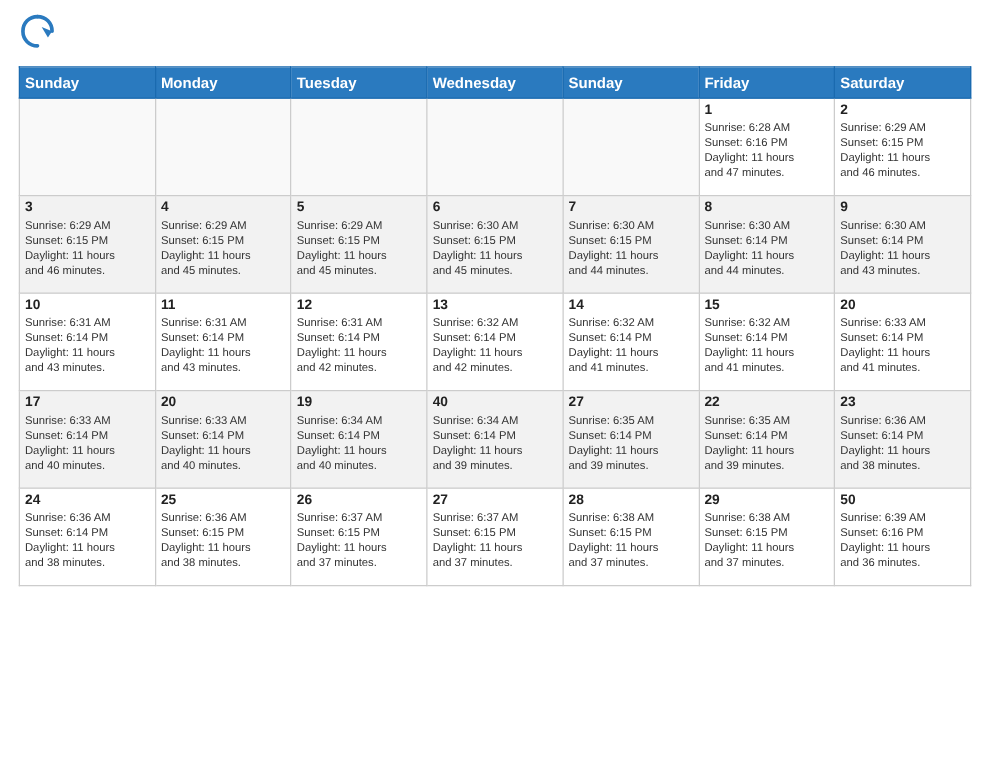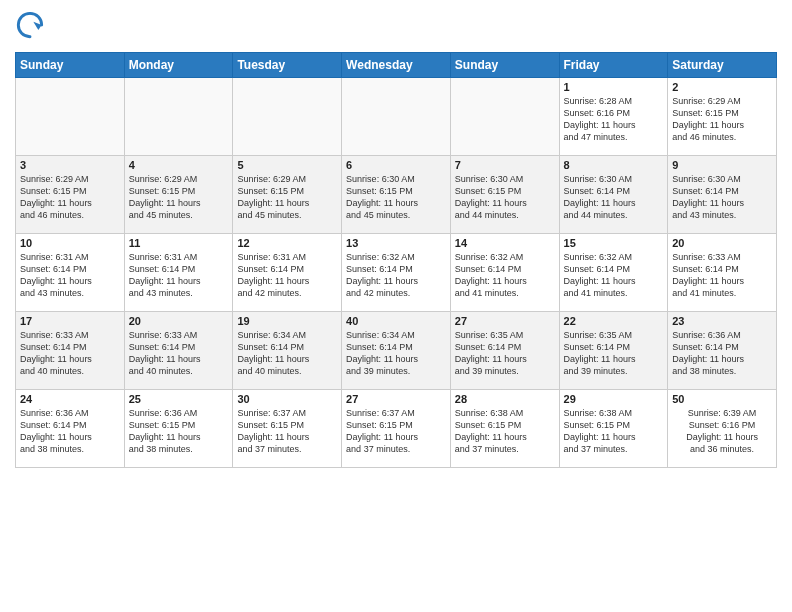--- a/index.html
+++ b/index.html
@@ -308,21 +308,21 @@
 and 38 minutes.</div>
           </td>
           <td>
             <span class="day-number">25</span>
             <div class="day-info" style="white-space: pre-line;">Sunrise: 6:36 AM
 Sunset: 6:15 PM
 Daylight: 11 hours
 and 38 minutes.</div>
           </td>
           <td>
-            <span class="day-number">30</span>
+            <span class="day-number">26</span>
             <div class="day-info" style="white-space: pre-line;">Sunrise: 6:37 AM
 Sunset: 6:15 PM
 Daylight: 11 hours
 and 37 minutes.</div>
           </td>
           <td>
             <span class="day-number">27</span>
             <div class="day-info" style="white-space: pre-line;">Sunrise: 6:37 AM
 Sunset: 6:15 PM
 Daylight: 11 hours
@@ -337,21 +337,21 @@
           </td>
           <td>
             <span class="day-number">29</span>
             <div class="day-info" style="white-space: pre-line;">Sunrise: 6:38 AM
 Sunset: 6:15 PM
 Daylight: 11 hours
 and 37 minutes.</div>
           </td>
           <td>
             <span class="day-number">50</span>
-            <div class="day-info" style="white-space: pre-line; text-align: center;">Sunrise: 6:39 AM
+            <div class="day-info" style="white-space: pre-line;">Sunrise: 6:39 AM
 Sunset: 6:16 PM
 Daylight: 11 hours
 and 36 minutes.</div>
           </td>
         </tr>
       </tbody>
   </table>
 </div>
 
 </body></html>

